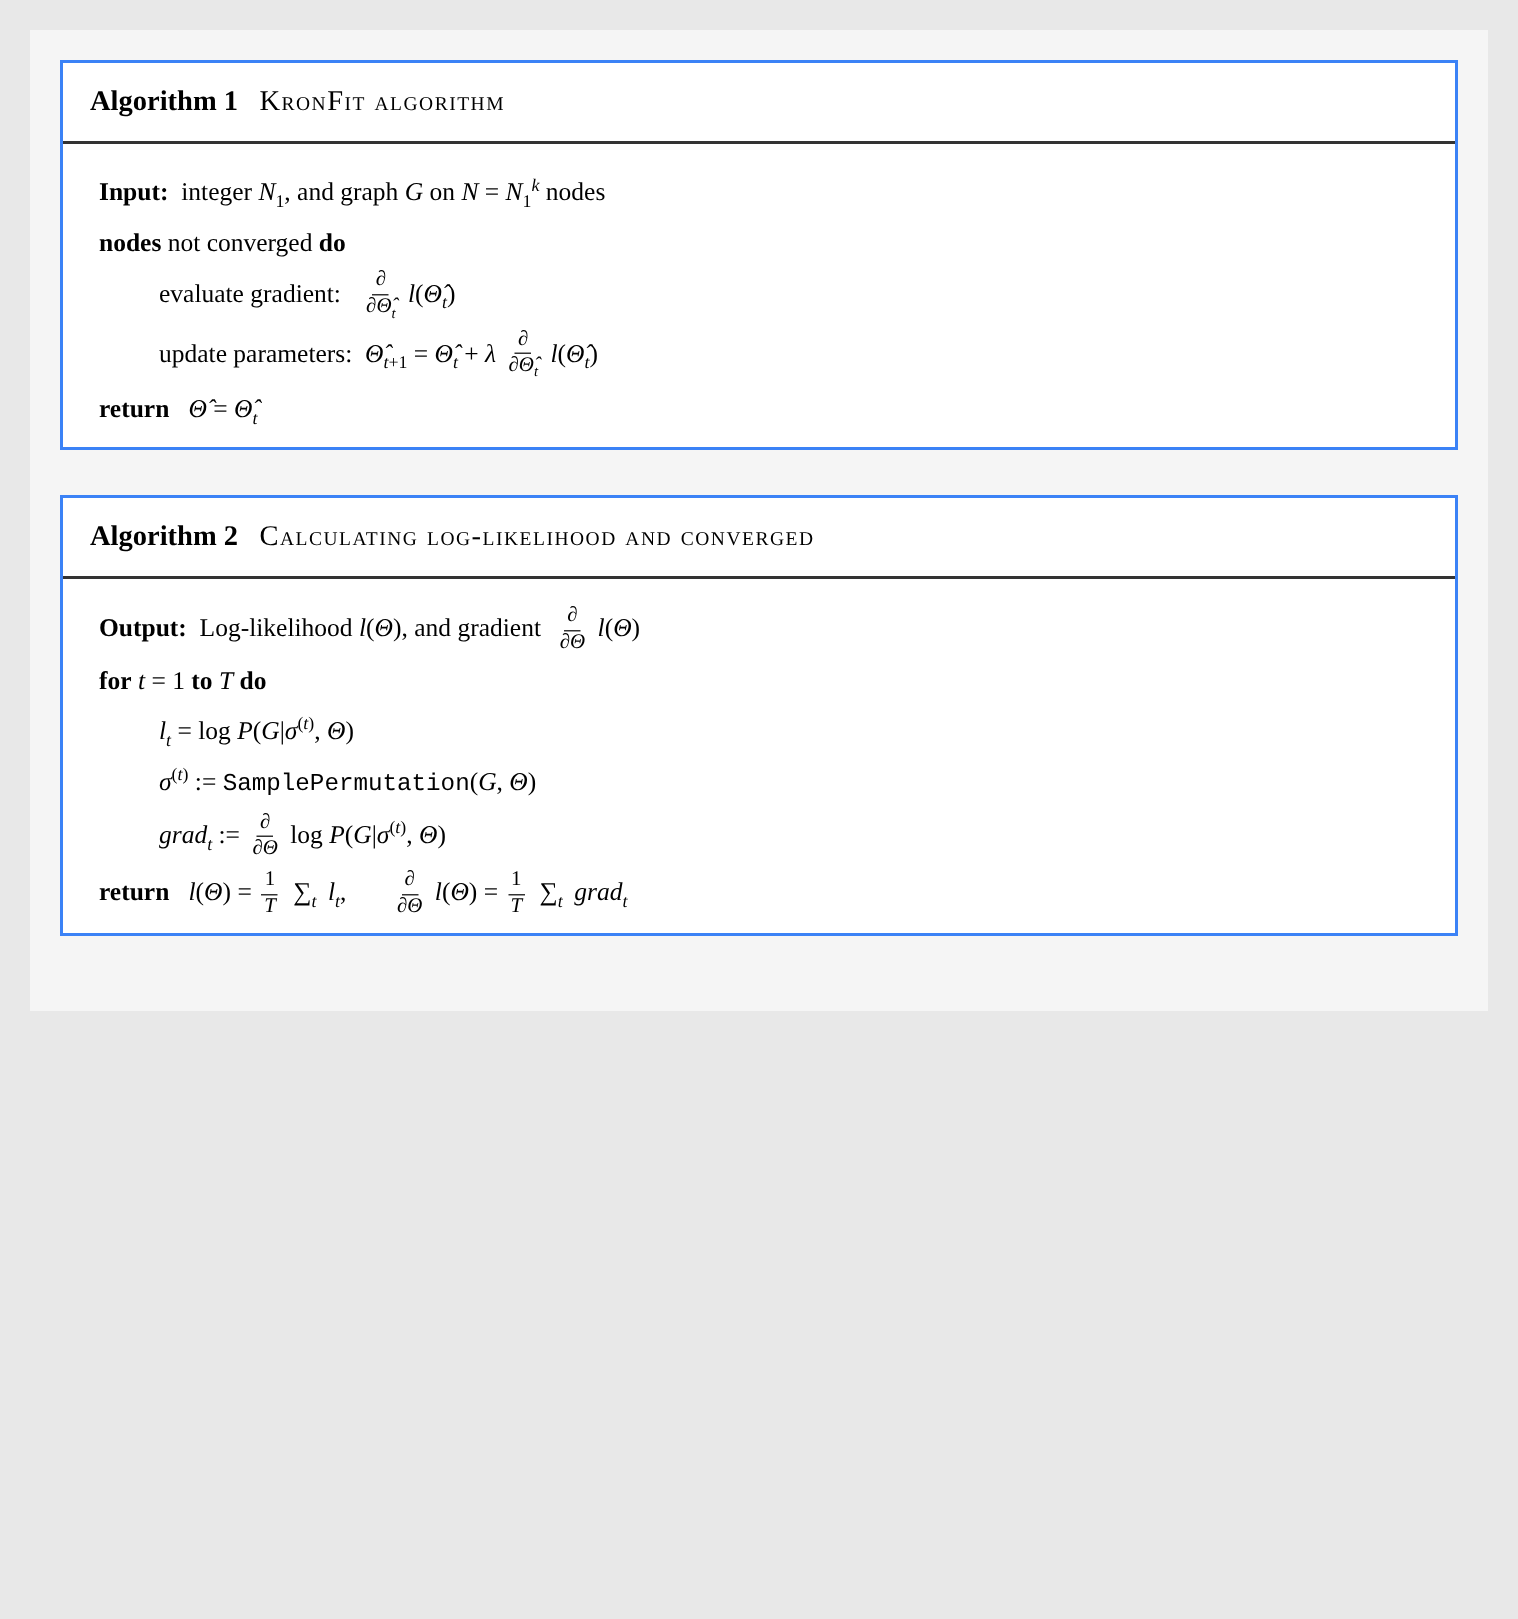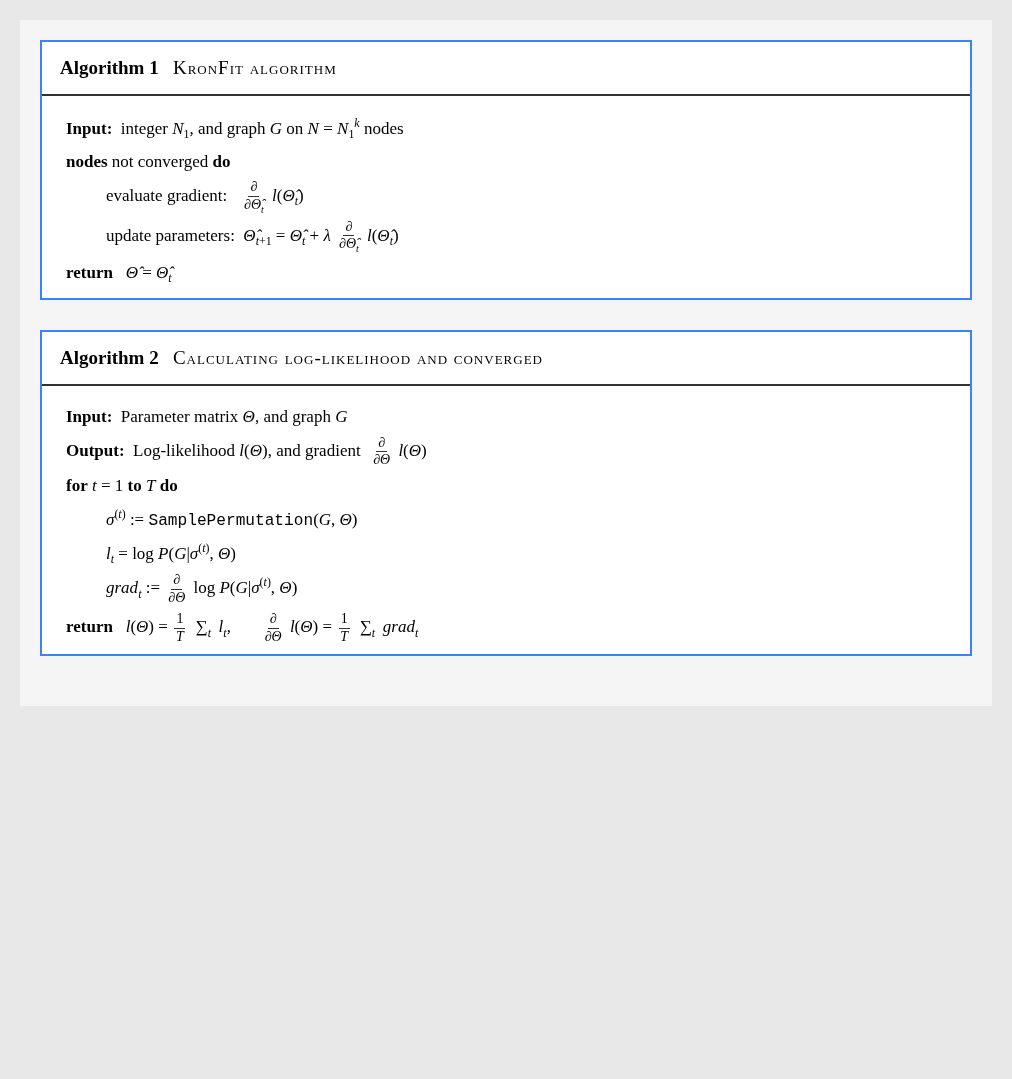--- a/index.html
+++ b/index.html
@@ -167,51 +167,47 @@
   </div>
 
   <div class="algorithm-box">
     <div class="algorithm-header">
       <span class="algo-num">Algorithm 2</span>
       &nbsp;
       <span class="algo-title">Calculating log-likelihood and converged</span>
     </div>
     <div class="algorithm-body">
 
-      <span class="line">
-        <span class="keyword">Input:</span>
-        &nbsp;Parameter matrix <span class="math">Θ</span>, and graph <span class="math">G</span>
-      </span>
 
       <span class="line">
         <span class="keyword">Output:</span>
         &nbsp;Log-likelihood <span class="math">l</span>(<span class="math">Θ</span>), and gradient&nbsp;
         <span class="frac">
           <span class="num">∂</span>
           <span class="den">∂<span class="math">Θ</span></span>
         </span>
         <span class="math">l</span>(<span class="math">Θ</span>)
       </span>
 
       <span class="line">
         <span class="keyword">for</span> <span class="math">t</span> = 1 <span class="keyword">to</span> <span class="math">T</span> <span class="keyword">do</span>
+      </span>
+
+      <span class="line indent1">
+        <span class="math">l</span><sub><span class="math">t</span></sub>
+        = log <span class="math">P</span>(<span class="math">G</span>|<span class="math">σ</span><sup>(<span class="math">t</span>)</sup>, <span class="math">Θ</span>)
       </span>
 
       <span class="line indent1">
         <span class="math">σ</span><sup>(<span class="math">t</span>)</sup>
         :=
         <span class="code-font">SamplePermutation</span>(<span class="math">G</span>, <span class="math">Θ</span>)
       </span>
 
       <span class="line indent1">
-        <span class="math">l</span><sub><span class="math">t</span></sub>
-        = log <span class="math">P</span>(<span class="math">G</span>|<span class="math">σ</span><sup>(<span class="math">t</span>)</sup>, <span class="math">Θ</span>)
-      </span>
-
-      <span class="line indent1">
         <span class="math">grad</span><sub><span class="math">t</span></sub>
         :=
         <span class="frac">
           <span class="num">∂</span>
           <span class="den">∂<span class="math">Θ</span></span>
         </span>
         log <span class="math">P</span>(<span class="math">G</span>|<span class="math">σ</span><sup>(<span class="math">t</span>)</sup>, <span class="math">Θ</span>)
       </span>
 
 

